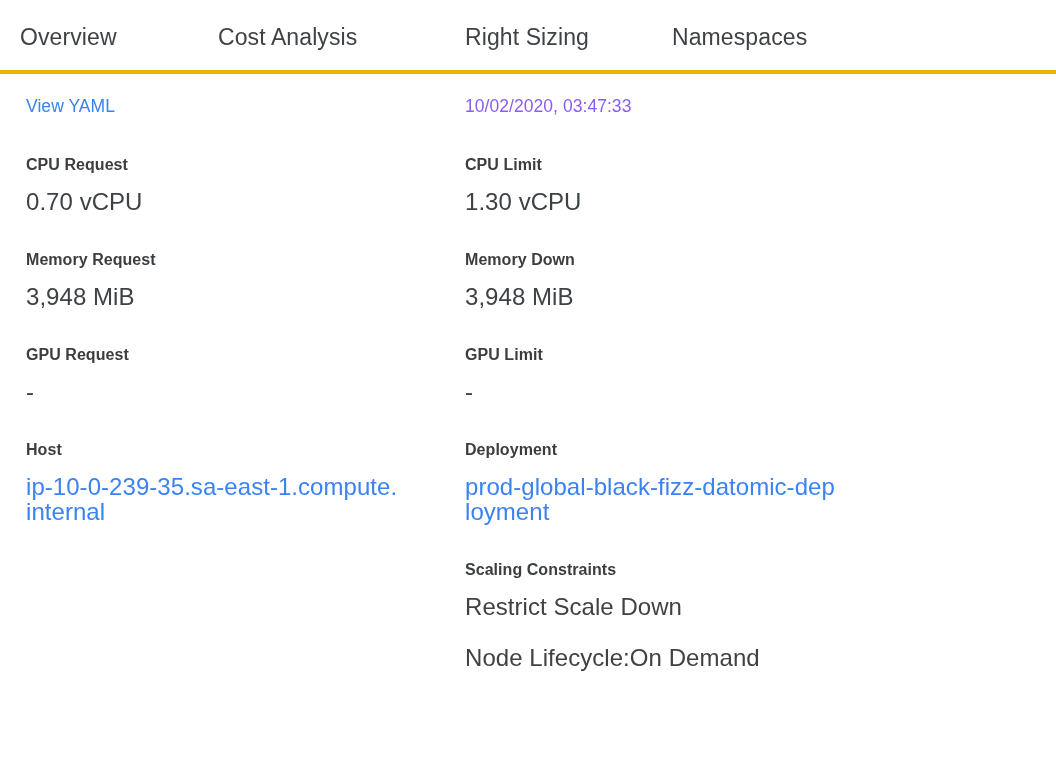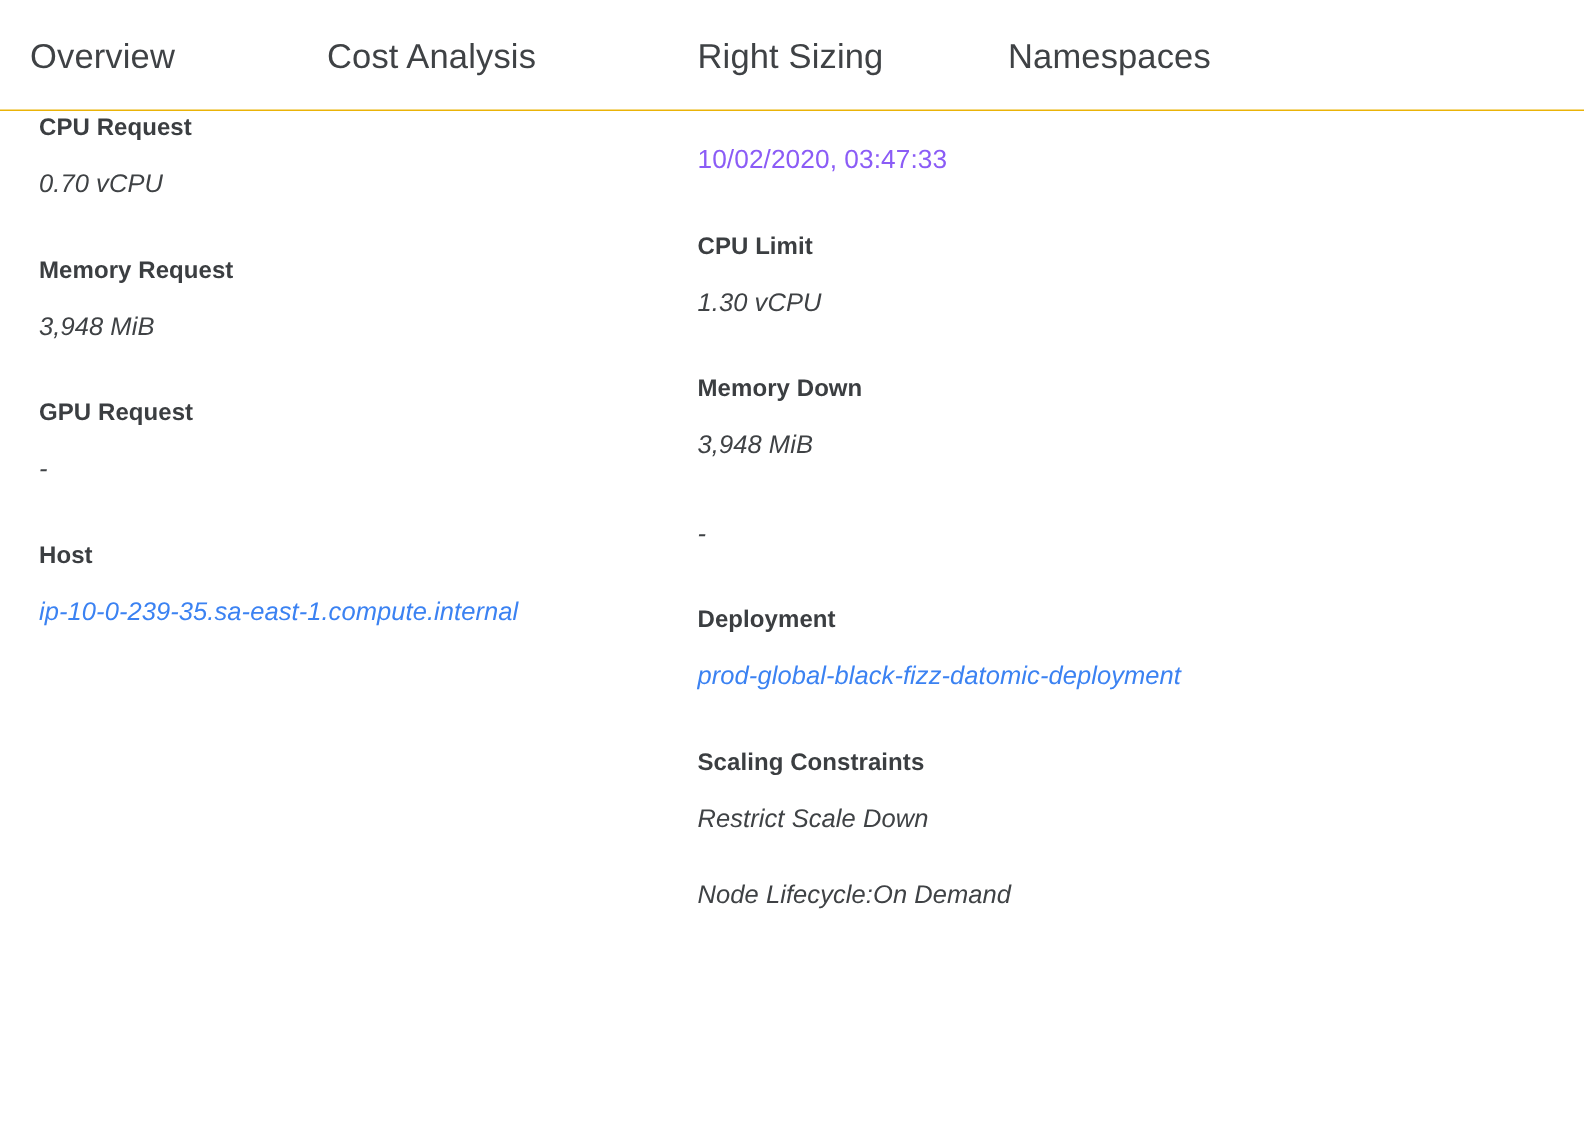--- a/index.html
+++ b/index.html
@@ -14,21 +14,21 @@
     overflow: hidden;
     font-family: "Liberation Sans", "DejaVu Sans", sans-serif;
     -webkit-font-smoothing: antialiased;
   }
 
   
   .tabbar {
     position: absolute;
     left: 0; top: 0;
     width: 1056px; height: 74px;
-    border-bottom: 1px solid #eab308;
+    border-bottom: 4px solid #eab308;
   }
   .tab {
     position: absolute;
     top: 0;
     height: 74px;
     display: flex;
     align-items: center;
     font-size: 23px;
     font-weight: 400;
     color: #3f4245;
@@ -74,27 +74,26 @@
 
   .field-label {
     font-size: 16px;
     font-weight: 700;
     color: #3b3e41;
     line-height: 24px;
     margin: 0 0 12px 0;
     letter-spacing: 0.05px;
   }
   .field-value {
-    font-size: 17px;
+    font-size: 24px;
     font-weight: 400;
     color: #3f4245;
     line-height: 25px;
     margin: 0;
     letter-spacing: 0.05px;
-    font-style: italic;
   }
   .field-value.link {
     color: #3b82f2;
     cursor: pointer;
     text-decoration: none;
     display: block;
     width: 375px;
     word-break: break-all;
     overflow-wrap: break-word;
   }
@@ -121,20 +120,21 @@
   <button class="tab tab-overview">Overview</button>
   <button class="tab tab-rightsizing">Right Sizing</button>
   <button class="tab tab-cost">Cost Analysis</button>
   <button class="tab tab-namespaces">Namespaces</button>
 </nav>
 
 <section class="details">
 
   <div class="col col-left">
 
+    <div class="plain-row link-row" style="margin-top:20px;">View YAML</div>
 
     <div class="field">
       <div class="field-label">CPU Request</div>
       <div class="field-value">0.70 vCPU</div>
     </div>
 
     <div class="field">
       <div class="field-label">Memory Request</div>
       <div class="field-value">3,948 MiB</div>
     </div>
@@ -159,20 +159,21 @@
       <div class="field-label">CPU Limit</div>
       <div class="field-value">1.30 vCPU</div>
     </div>
 
     <div class="field">
       <div class="field-label">Memory Down</div>
       <div class="field-value">3,948 MiB</div>
     </div>
 
     <div class="field">
+      <div class="field-label">GPU Limit</div>
       <div class="field-value">-</div>
     </div>
 
     <div class="field">
       <div class="field-label">Deployment</div>
       <div class="field-value link">prod-global-black-fizz-datomic-deployment</div>
     </div>
 
     <div class="field">
       <div class="field-label">Scaling Constraints</div>

